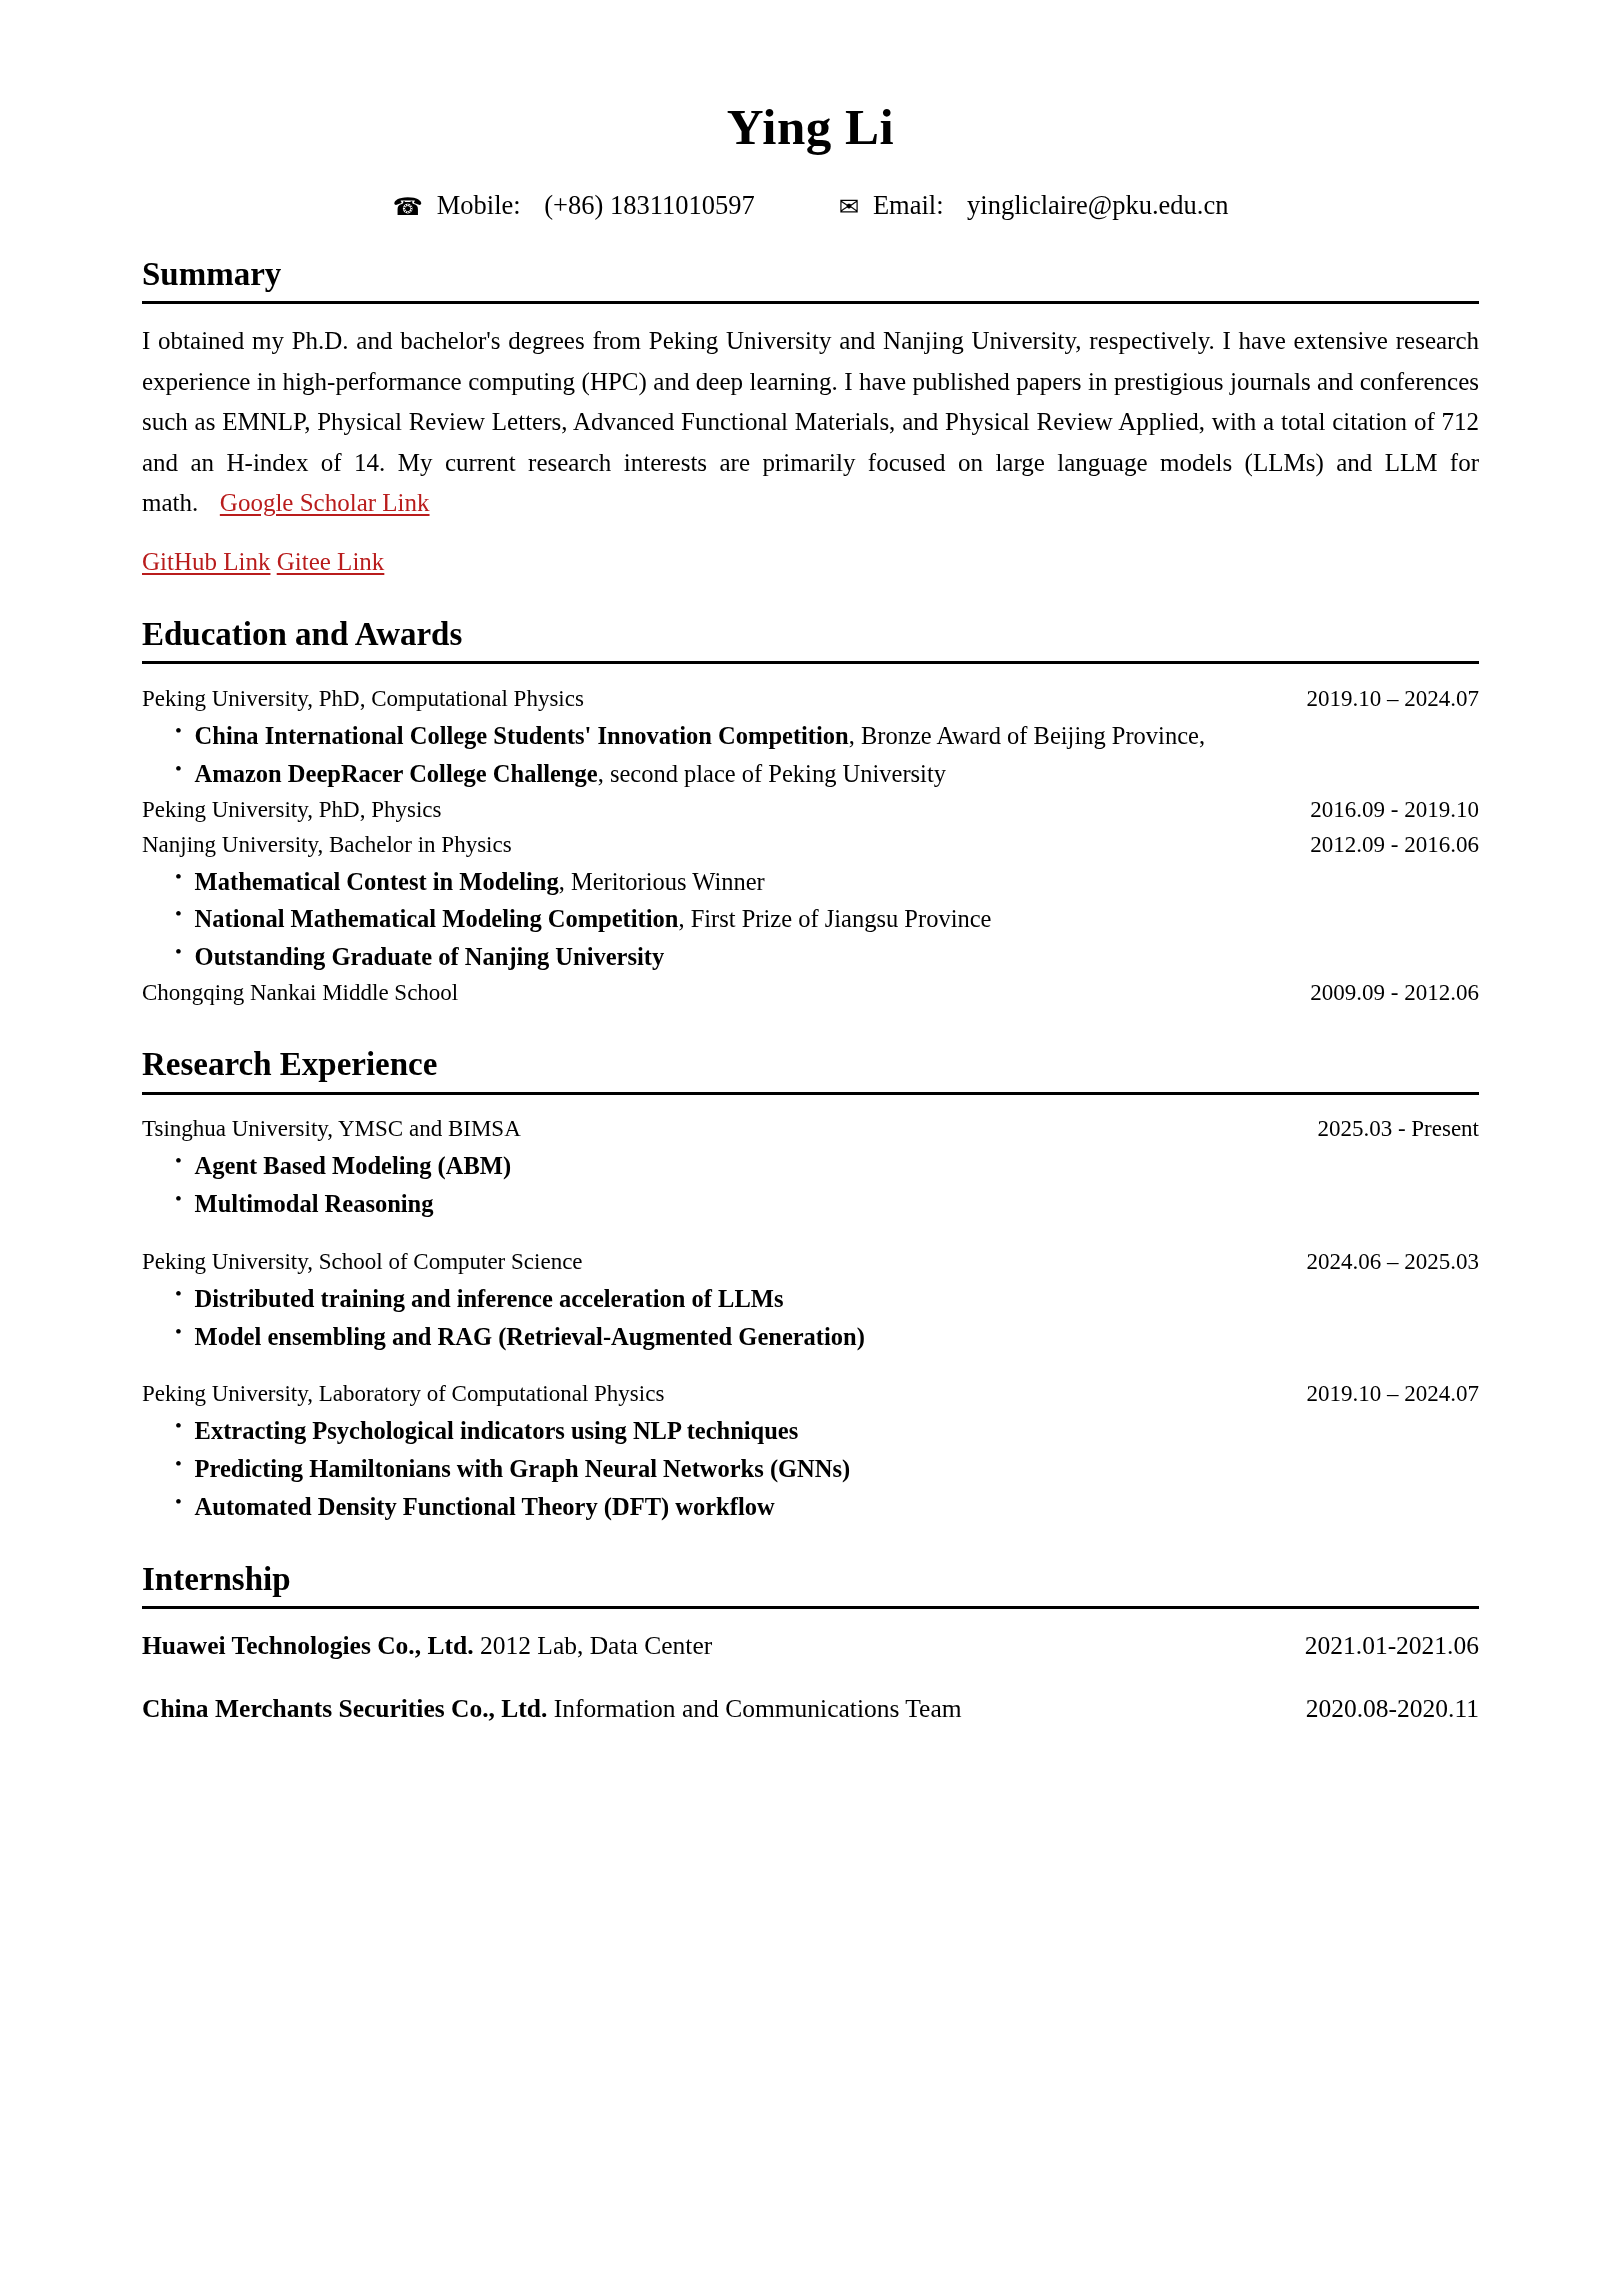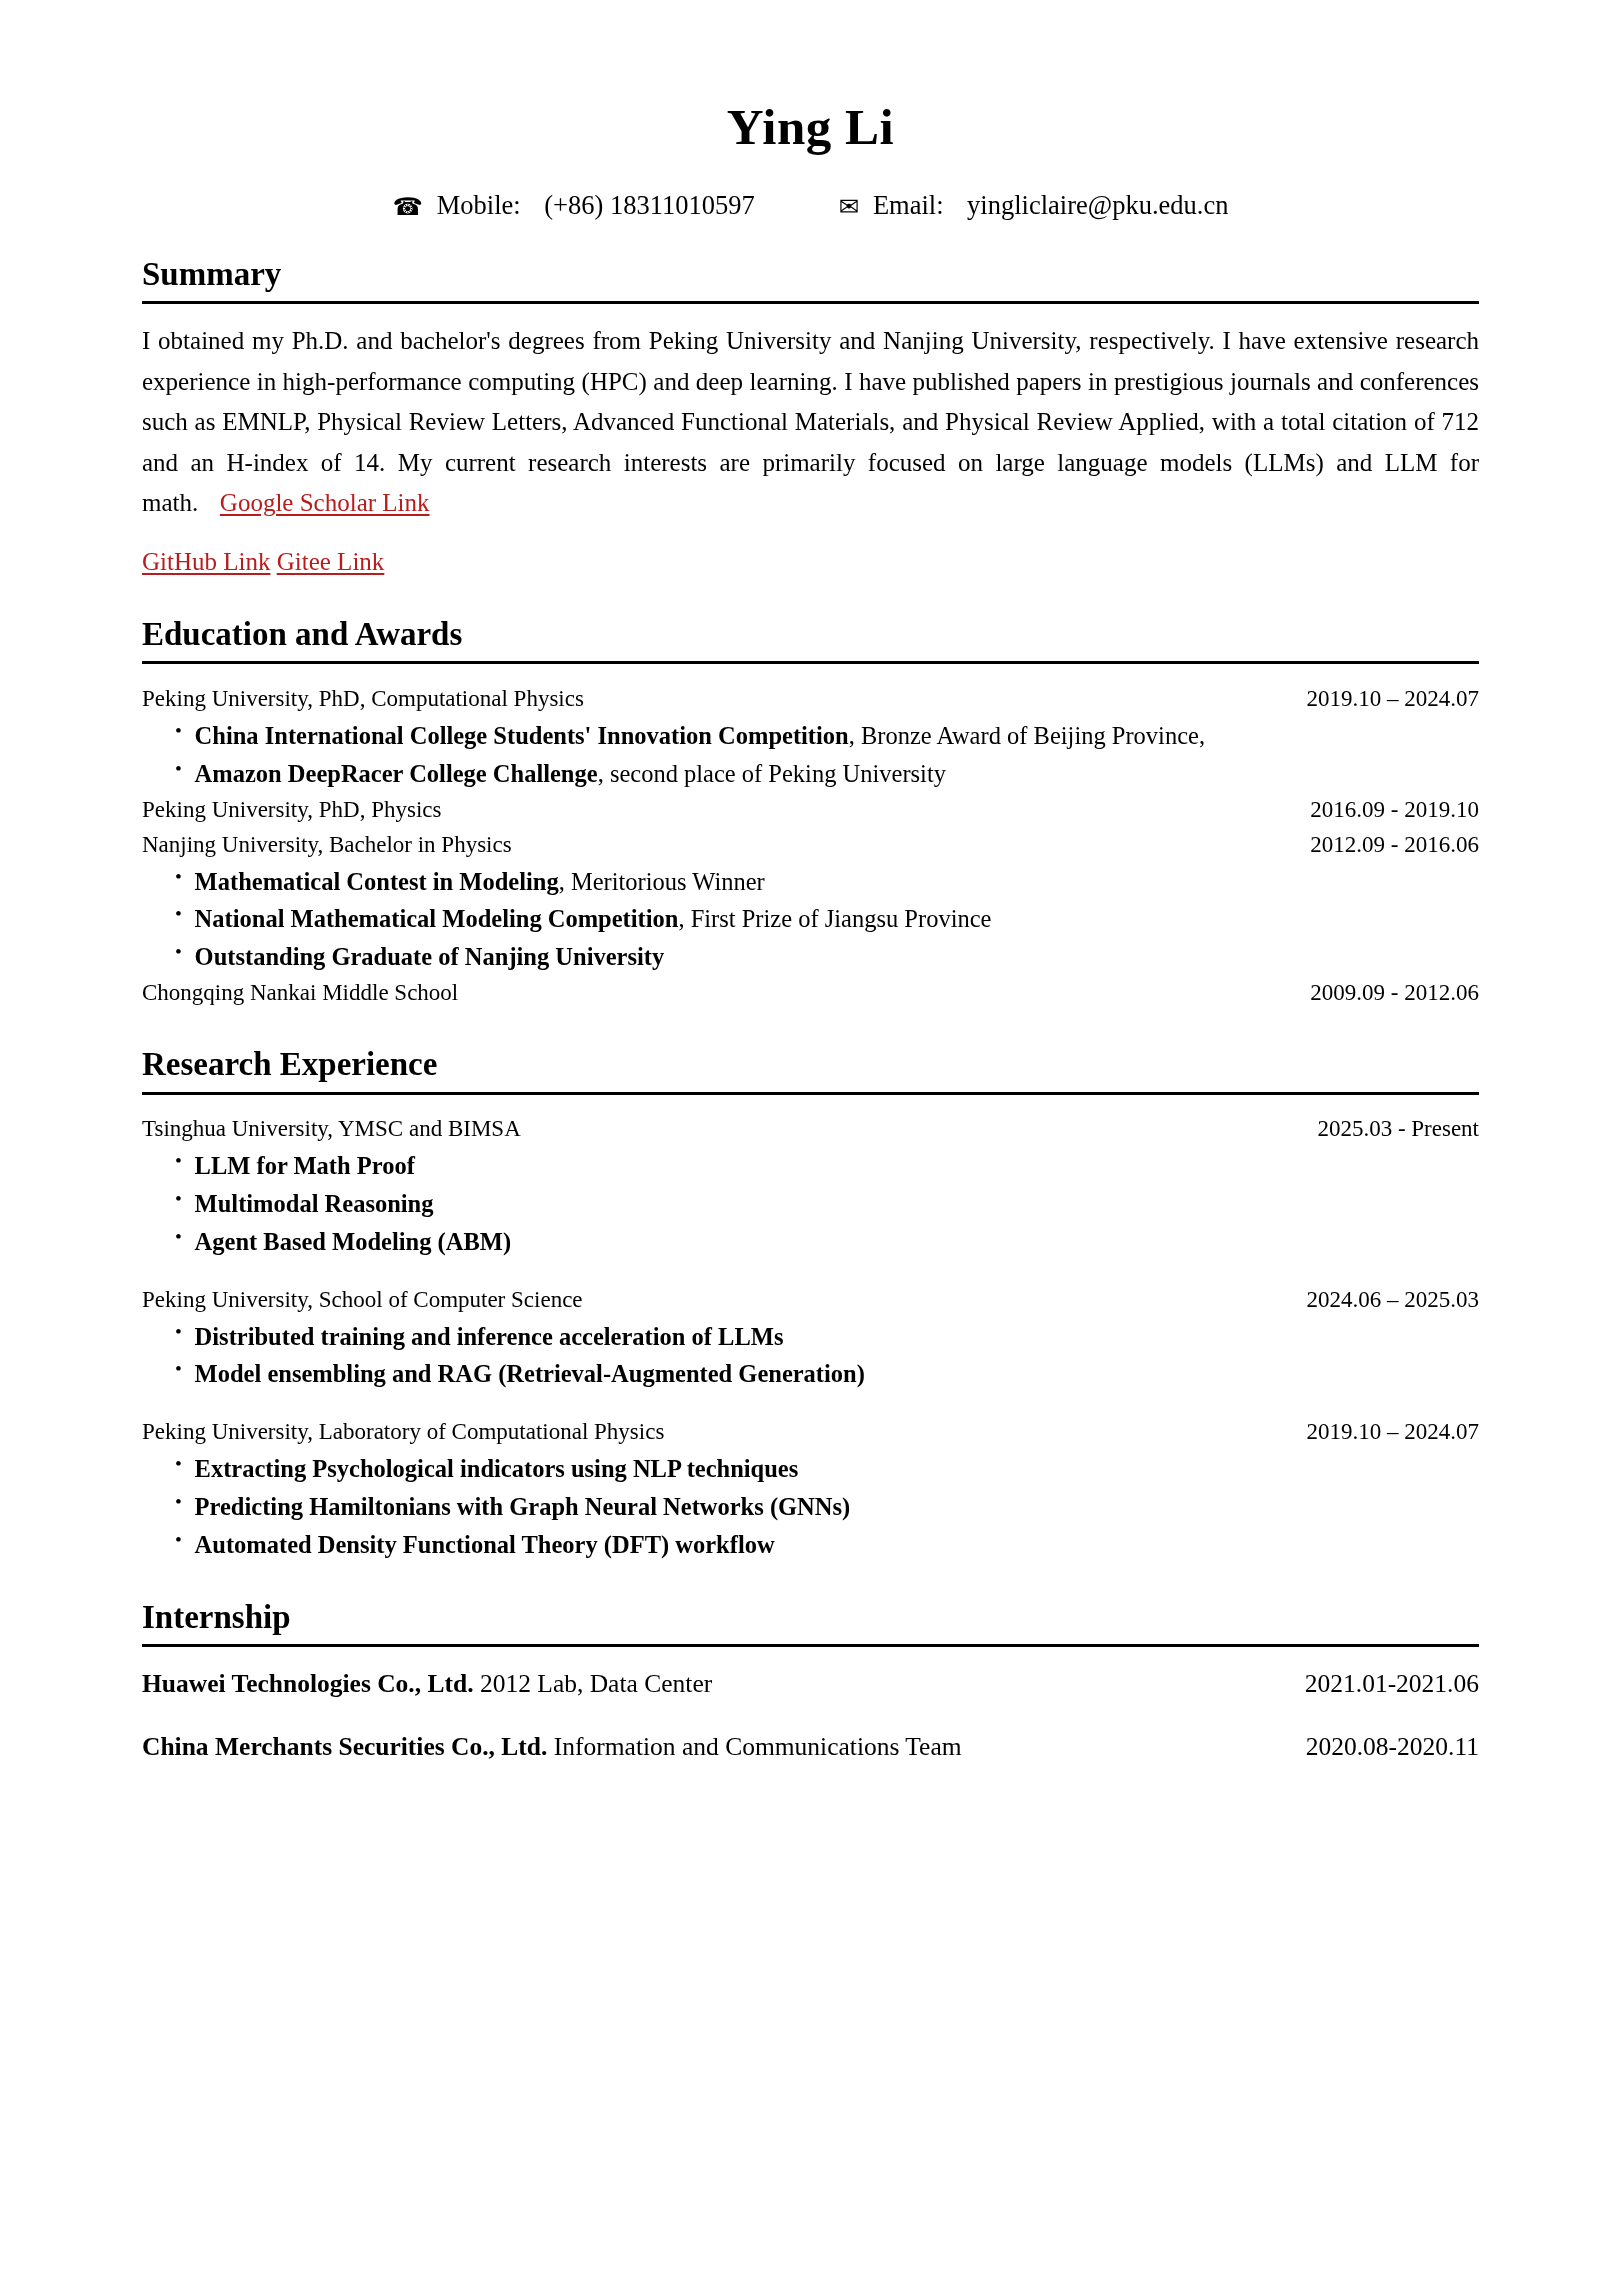--- a/index.html
+++ b/index.html
@@ -206,23 +206,22 @@
 
   <div class="section">
     <h2 class="section-title">Research Experience</h2>
     <hr class="rule">
     <div id="research-entries">
         <div class="entry-line">
           <span class="entry-left">Tsinghua University, YMSC and BIMSA</span>
           <span class="entry-right">2025.03 - Present</span>
         </div>
         <ul class="bullets">
-          <li><span class="b">LLM for Math Proof</span></li>
+          <li><span class="b">Agent Based Modeling (ABM)</span></li>
           <li><span class="b">Multimodal Reasoning</span></li>
-          <li><span class="b">Agent Based Modeling (ABM)</span></li>
         </ul>
         <div class="gap-md"></div>
         <div class="entry-line">
           <span class="entry-left">Peking University, School of Computer Science</span>
           <span class="entry-right">2024.06 – 2025.03</span>
         </div>
         <ul class="bullets">
           <li><span class="b">Distributed training and inference acceleration of LLMs</span></li>
           <li><span class="b">Model ensembling and RAG (Retrieval-Augmented Generation)</span></li>
         </ul>

